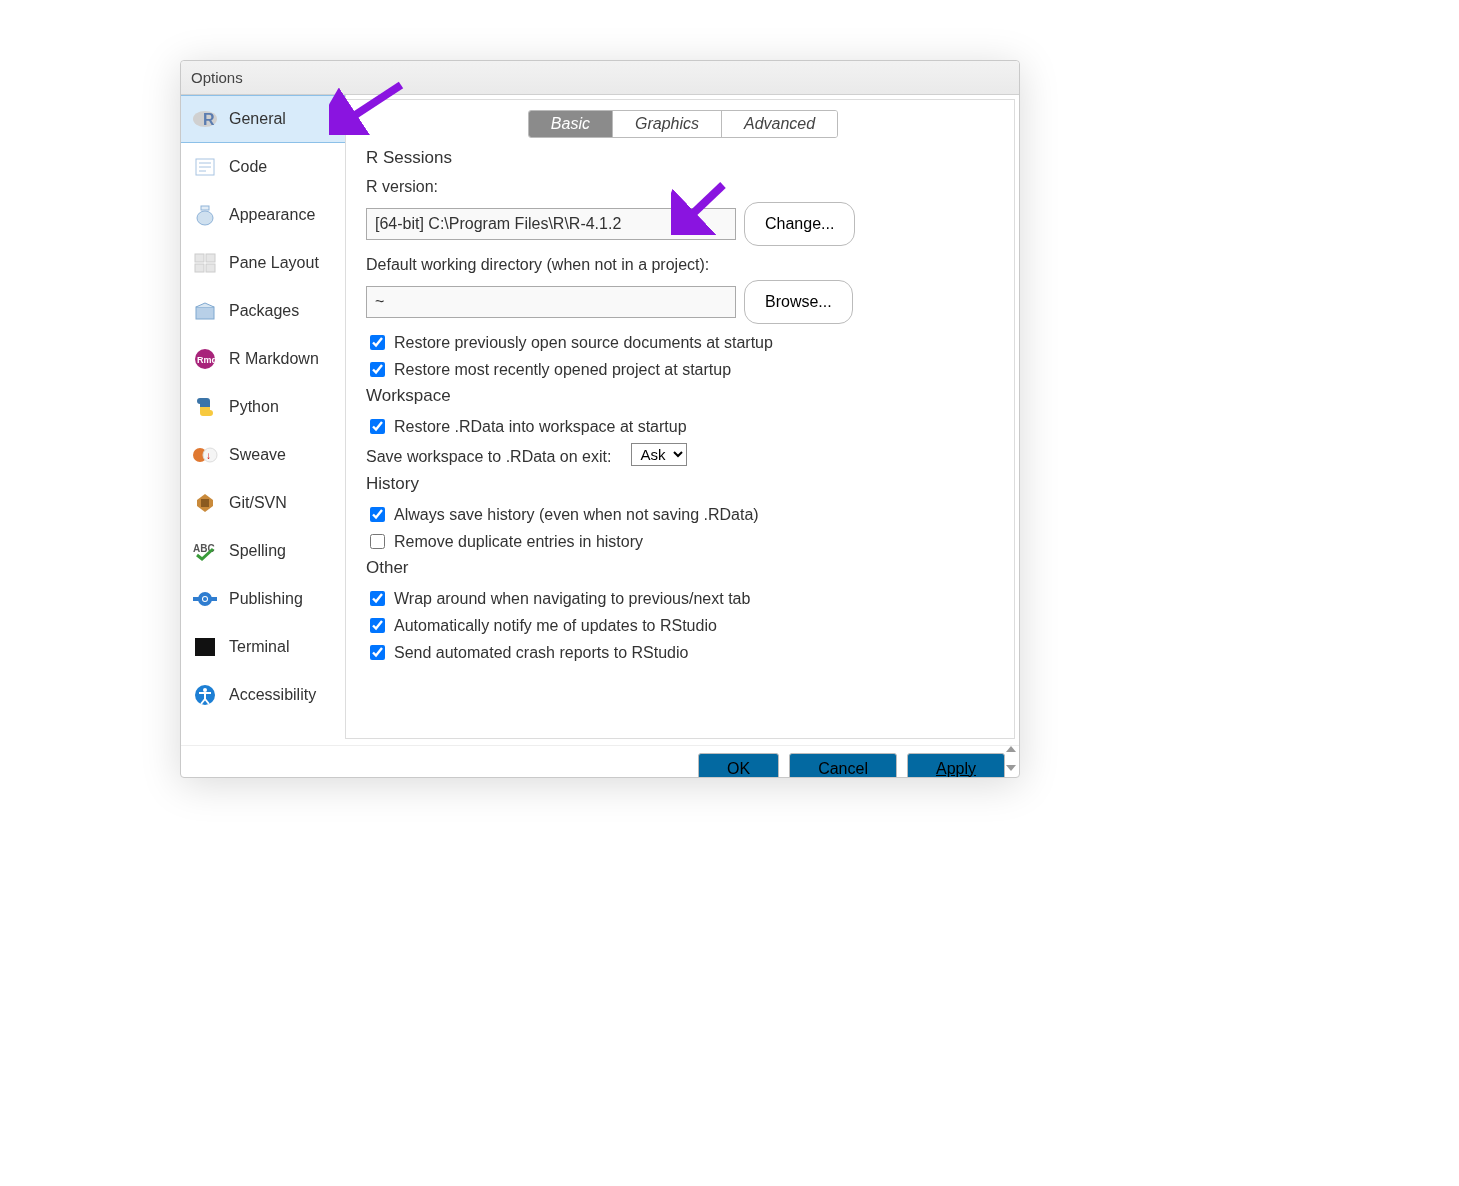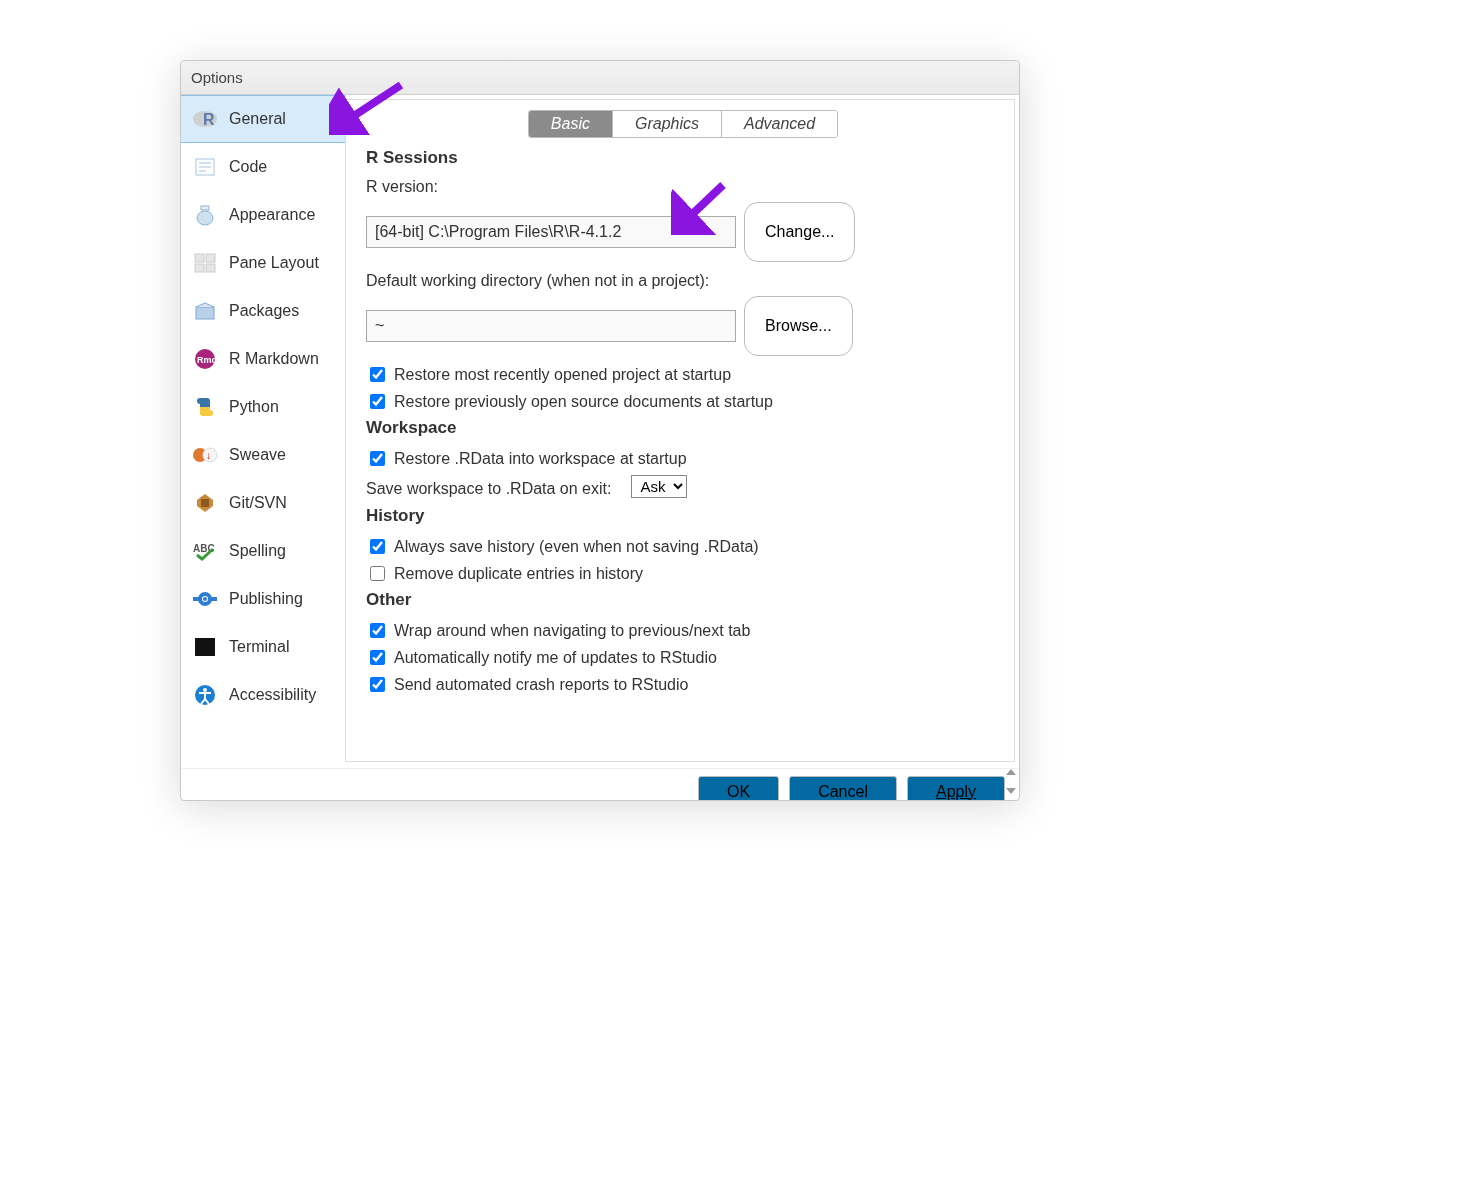--- a/index.html
+++ b/index.html
@@ -73,35 +73,35 @@
   }
   .tab {
     padding: 4px 22px;
     font-size:16px;
     cursor:pointer;
     background:#fff;
     color:#444;
   }
   .tab.active { background:#8b8b8b; color:#fff; }
   .tab + .tab { border-left:1px solid #bbb; }
-  .section-head { font-weight:700; margin: 4px 0 10px 0; font-size:17px; }
+  .section-head { font-weight:400; margin: 4px 0 10px 0; font-size:17px; }
   .label { font-size:16px; margin-bottom:6px; }
   .row { display:flex; align-items:center; gap:8px; margin-bottom:8px; }
   .field {
     border:1px solid #aaa;
     padding: 6px 8px;
     font-size:16px;
     width: 370px;
     background:#f9f9f9;
     color:#333;
   }
   .btn {
     border:1px solid #bbb;
     border-radius: 14px;
-    padding: 20px 20px;
+    padding: 12px 20px;
     background:#fff;
     font-size:16px;
     cursor:pointer;
   }
   .chk { display:flex; align-items:center; gap:6px; margin: 6px 0; font-size:16px; }
   .chk input { width:15px;height:15px; }
   select {
     border:1px solid #888; padding:1px 4px; font-size:15px;
     background:#fff;
   }
@@ -288,25 +288,25 @@
       </div>
 
       <div class="label" style="margin-top:10px">Default working directory (when not in a project):</div>
       <div class="row">
         <div class="field"><span>~</span></div>
         <button class="btn"><span>Browse...</span></button>
       </div>
 
       <div class="chk">
         <input type="checkbox" checked="" style="">
+        <span>Restore previously open source documents at startup</span>
+      </div>
+      <div class="chk">
+        <input type="checkbox" checked="" style="">
         <span>Restore most recently opened project at startup</span>
-      </div>
-      <div class="chk">
-        <input type="checkbox" checked="" style="">
-        <span>Restore previously open source documents at startup</span>
       </div>
 
       <div class="section-head">Workspace</div>
 
       <div class="chk">
         <input type="checkbox" checked="" style="">
         <span>Restore .RData into workspace at startup</span>
       </div>
       <div class="row" style="gap:20px;align-items:flex-end;">
         <span>Save workspace to .RData on exit:</span>

